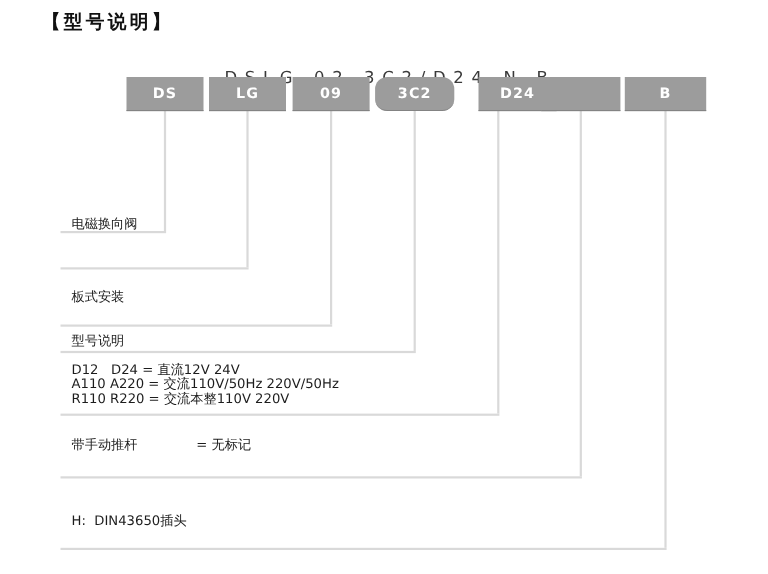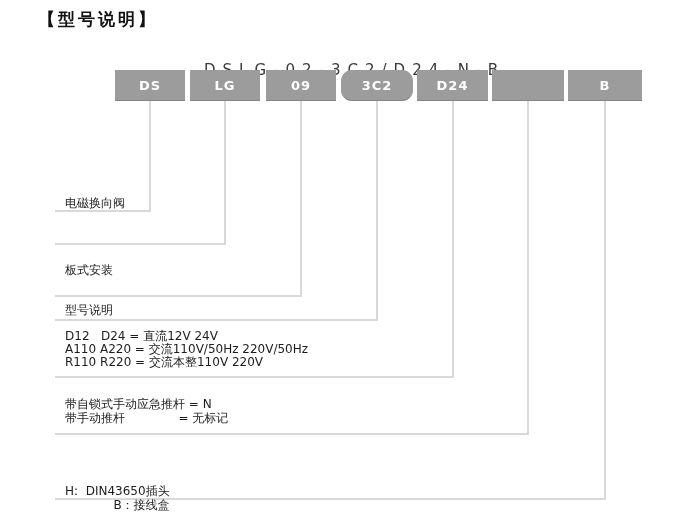--- a/index.html
+++ b/index.html
@@ -88,21 +88,21 @@
 <div id="screen">
 
   <div class="page-title">【型号说明】</div>
 
   <div class="artifact-text">DSLG-02-3C2/D24-N-B</div>
 
   <div class="model-box" style="left:190px;width:70px;">LG</div>
   <div class="model-box" style="left:115px;width:70px;">DS</div>
   <div class="model-box" style="left:266px;width:70px;">09</div>
   <div class="model-box" style="left:341px;width:72px;border-radius:11px;">3C2</div>
-  <div class="model-box" style="left:417px;width:71px;">D24</div>
+  <div class="model-box" style="left:435px;width:71px;">D24</div>
   <div class="model-box" style="left:492px;width:72px;"></div>
   <div class="model-box" style="left:568px;width:74px;">B</div>
 
   <div class="vline" style="left:149px;height:110px;"></div>
   <div class="vline" style="left:224px;height:143px;"></div>
   <div class="vline" style="left:300px;height:195px;"></div>
   <div class="vline" style="left:376px;height:219px;"></div>
   <div class="vline" style="left:452px;height:276px;"></div>
   <div class="vline" style="left:527px;height:333px;"></div>
   <div class="vline" style="left:604px;height:398px;"></div>
@@ -128,24 +128,22 @@
     <div class="row-line">型号说明</div>
   </div>
 
   <div class="legend-row" style="top:330px;">
     <div class="row-line tight">D12   D24 = 直流12V 24V</div>
     <div class="row-line tight">A110 A220 = 交流110V/50Hz 220V/50Hz</div>
     <div class="row-line tight">R110 R220 = 交流本整110V 220V</div>
   </div>
 
   <div class="legend-row" style="top:397px;">
-    <div class="row-line">带自锁式手动应急推杆 = N</div>
     <div class="row-line">带手动推杆              = 无标记</div>
   </div>
 
-  <div class="legend-row" style="top:484px;text-align:right;">
+  <div class="legend-row" style="top:466px;">
     <div class="row-line">H:  DIN43650插头</div>
-    <div class="row-line">B：接线盒</div>
   </div>
 
   <div class="right-border"></div>
 
 </div>
 
 </body></html>

